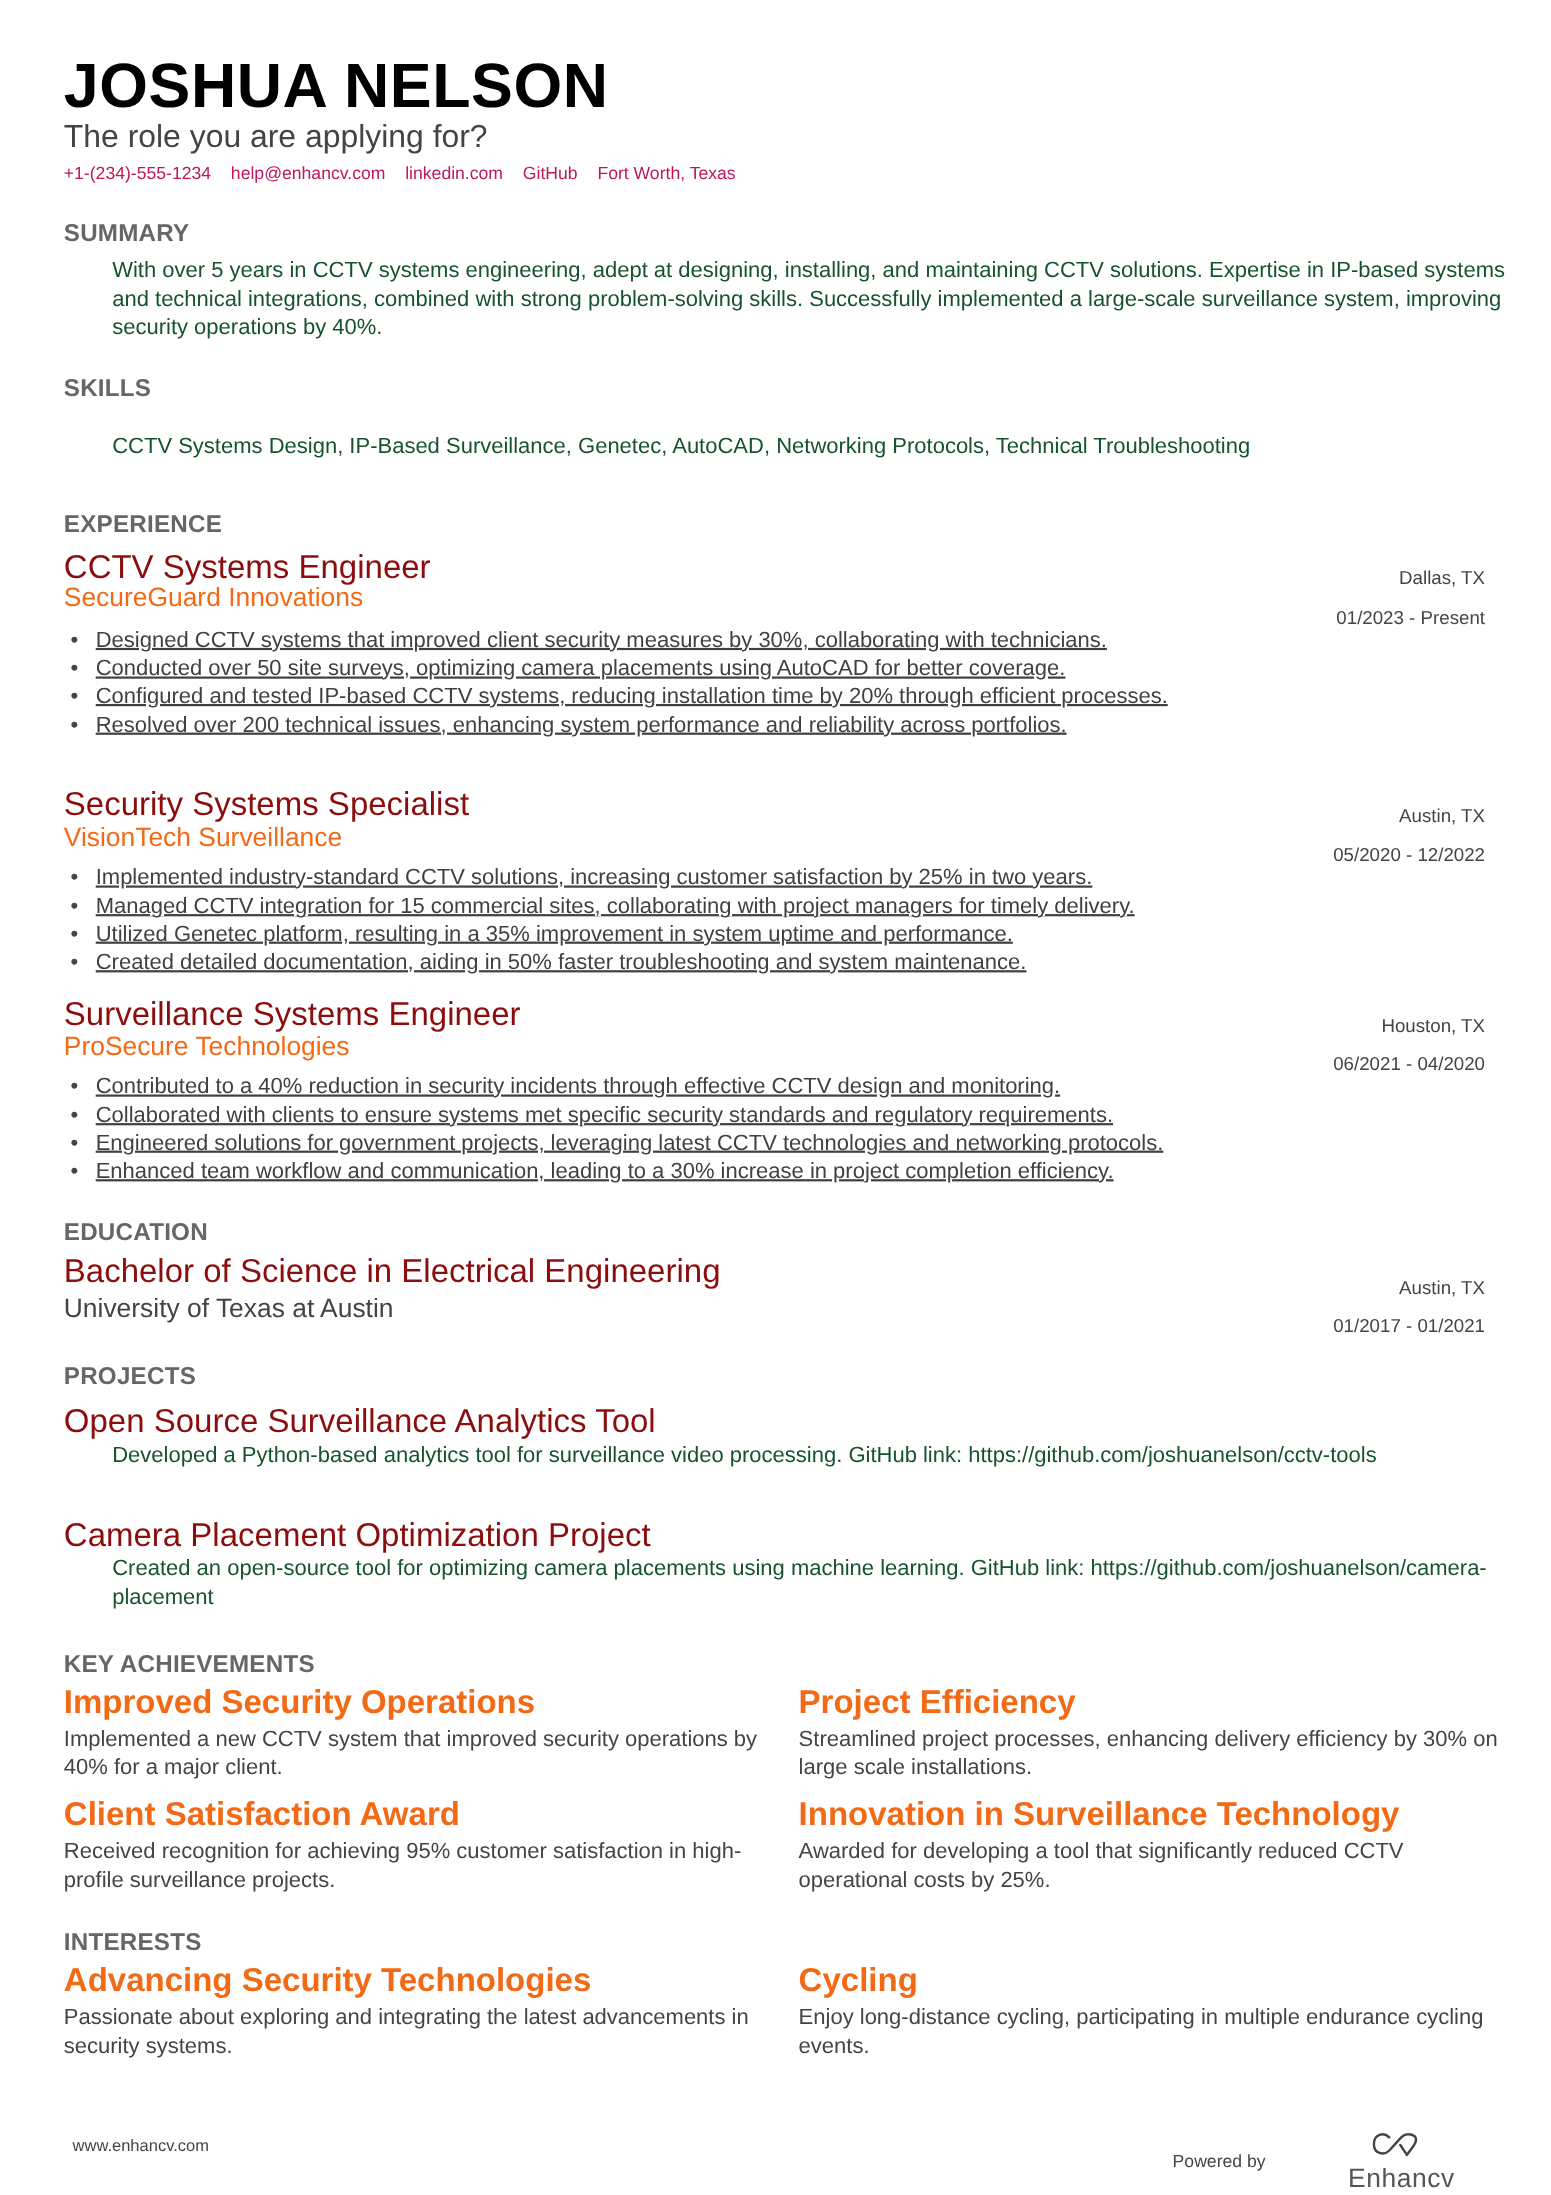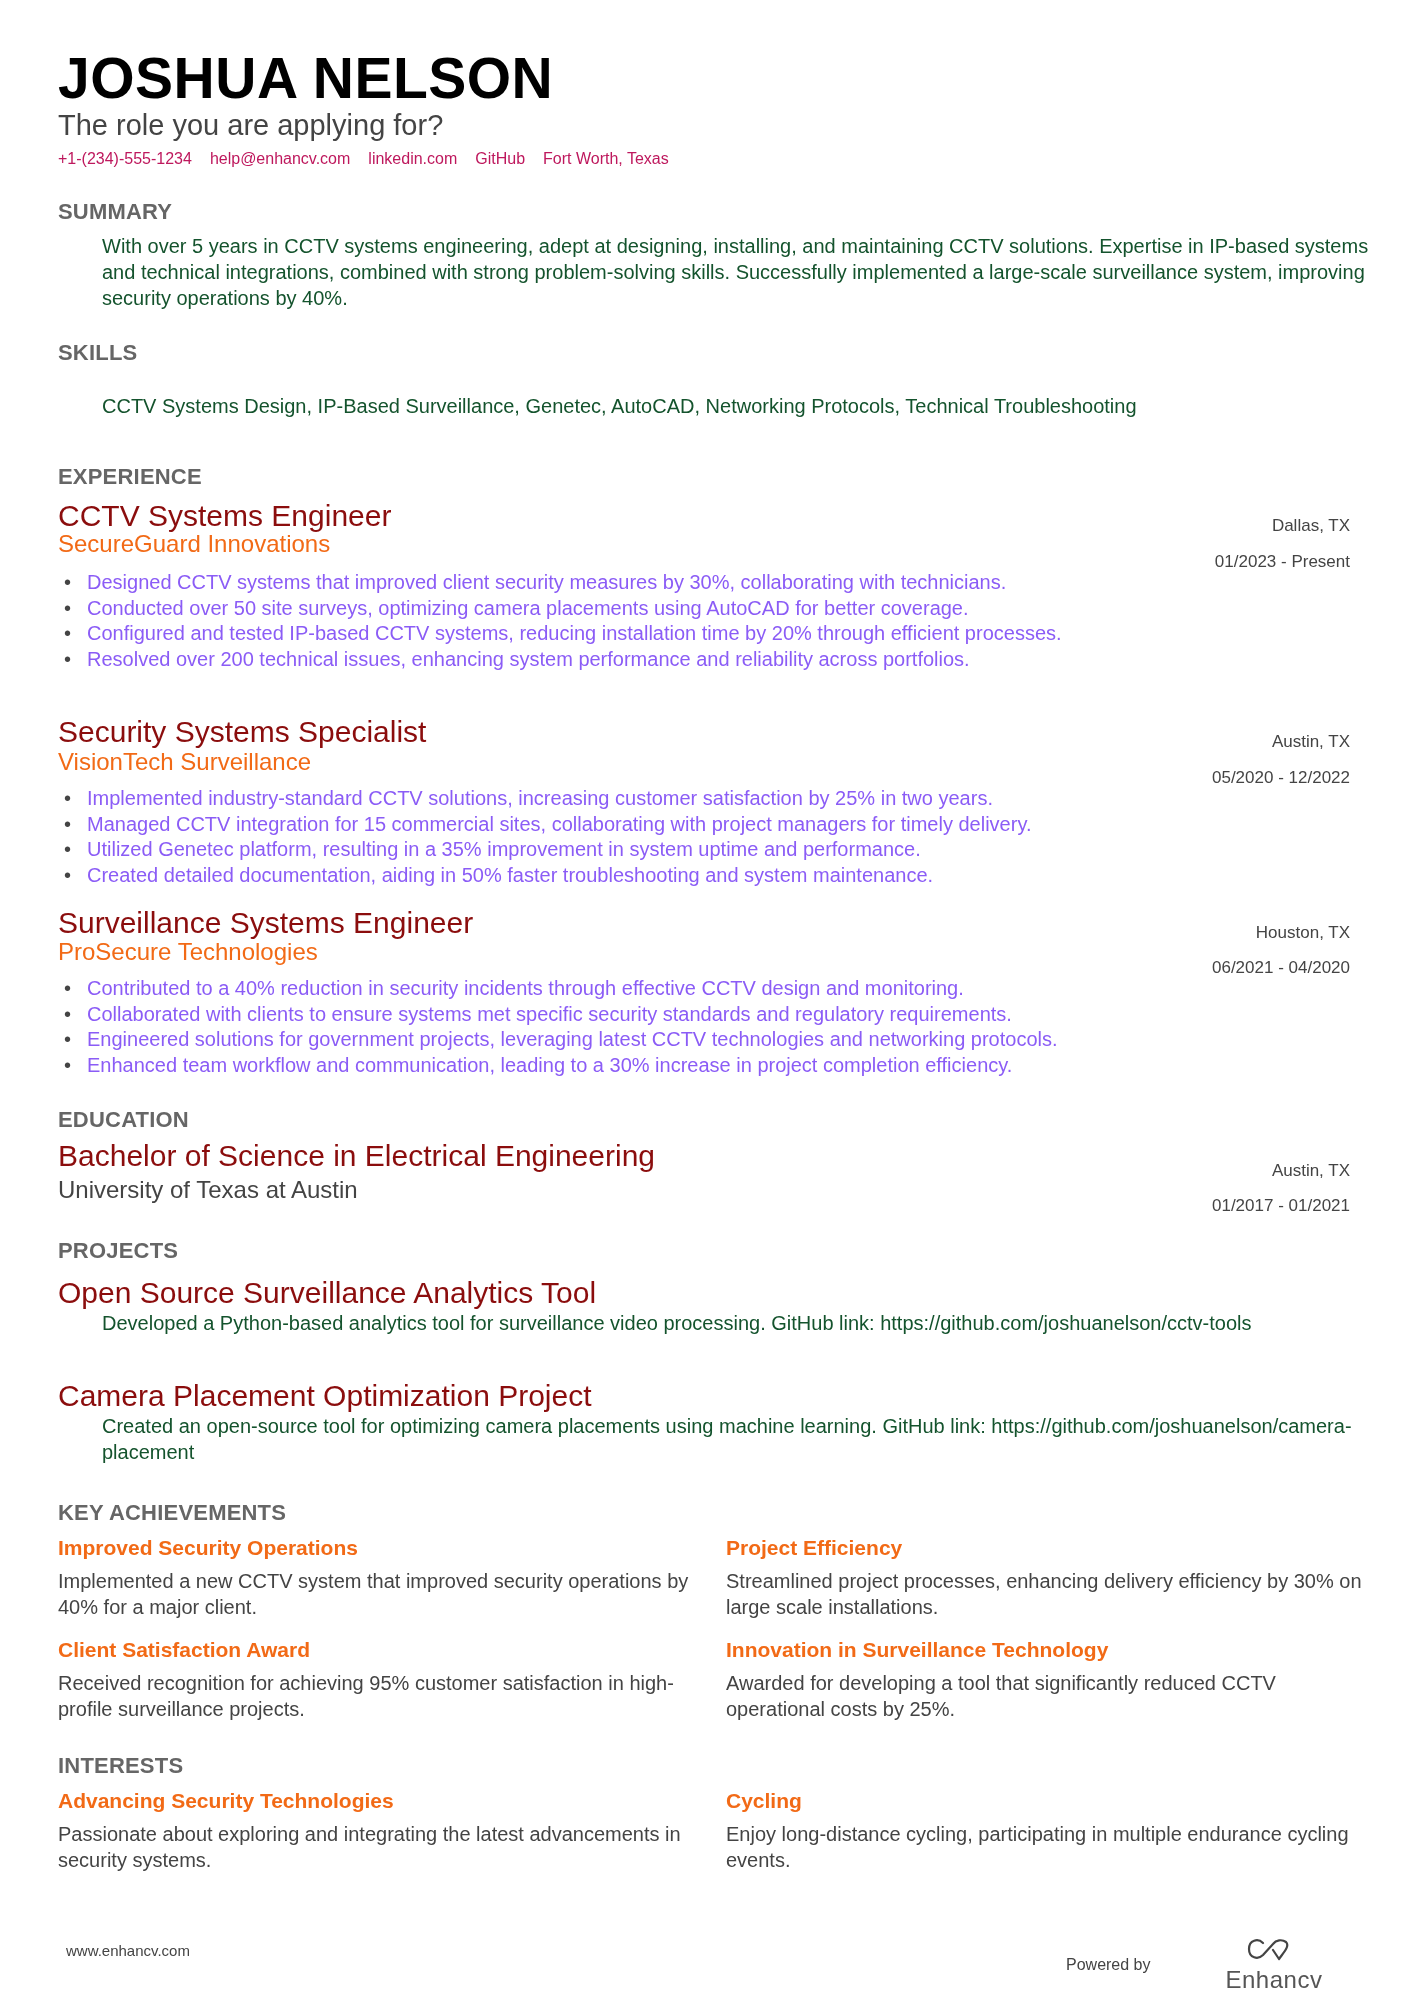--- a/index.html
+++ b/index.html
@@ -9,25 +9,25 @@
   .name { left: 58px; top: 46px; font-size: 57px; font-weight: bold; color: #000; letter-spacing: 0.5px; line-height: 64px; }
   .role { left: 58px; top: 108px; font-size: 29px; color: #444; line-height: 34px; }
   .contact { left: 58px; top: 148px; font-size: 16px; color: #be185d; line-height: 22px; text-align: right; }
   .contact span { margin-right: 18px; }
   .section-h { left: 58px; font-size: 22px; font-weight: bold; color: #666; line-height: 26px; letter-spacing: 0.2px; }
   .body-text { left: 58px; width: 1295px; font-size: 20px; line-height: 26px; color: #14532d; white-space: normal; margin-left: 44px; }
   .job-title { left: 58px; font-size: 30px; color: #8b0d0d; line-height: 34px; }
   .company { left: 58px; font-size: 24px; color: #f26a16; line-height: 28px; }
   .right-meta { right: 60px; font-size: 17px; color: #444; line-height: 20px; text-align: right; margin-top: 20px; }
   .bullets { left: 62px; width: 1290px; margin: 0; padding: 0; list-style: none; }
-  .bullets li { position: relative; padding-left: 25px; font-size: 20px; line-height: 25.6px; color: #8b5cf6; white-space: nowrap; }
+  .bullets li { position: relative; padding-left: 25px; font-size: 20px; line-height: 25.6px; color: #404040; white-space: nowrap; text-decoration: underline; }
   .bullets li::before { content: "\2022"; position: absolute; left: 2px; top: 0; color: #444; }
   .edu-sub { left: 58px; font-size: 24px; color: #444; line-height: 28px; }
   .proj-title { left: 58px; font-size: 30px; color: #8b0d0d; line-height: 34px; }
-  .ach-title { font-size: 21px; font-weight: bold; color: #f26a16; line-height: 28px; }
+  .ach-title { font-size: 30px; font-weight: bold; color: #f26a16; line-height: 28px; }
   .ach-desc { width: 640px; font-size: 20px; line-height: 25.6px; color: #444; white-space: normal; }
   .footer-left { left: 66px; top: 1942px; font-size: 15px; color: #444; }
   .footer-right { left: 1066px; top: 1936px; font-size: 16px; color: #444; display: flex; align-items: center; gap: 39px; }
   .logo { display: inline-flex; align-items: center; margin-left: 26px; flex-direction: column; }
   .logo-text { font-size: 24px; color: #555; margin-left: 10px; letter-spacing: 0.5px; }
 </style>
 </head>
 <body>
 
 <div class="abs name">JOSHUA NELSON</div>

